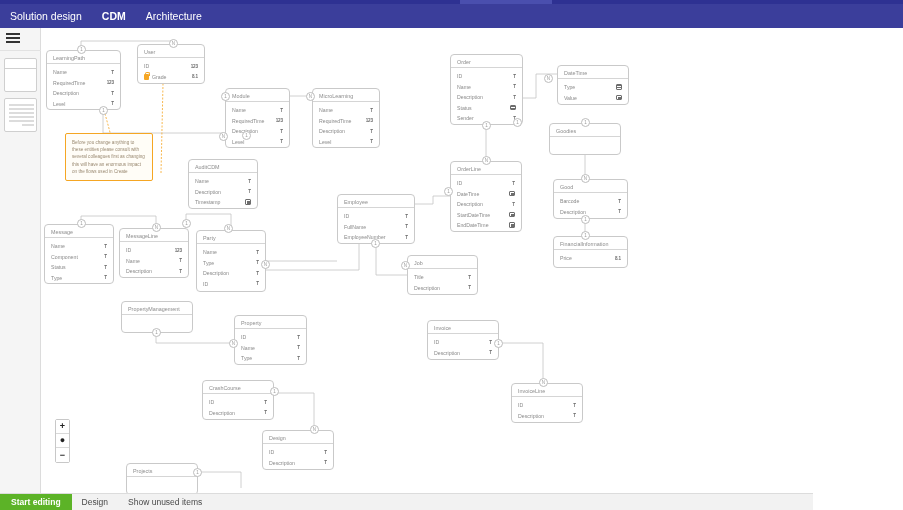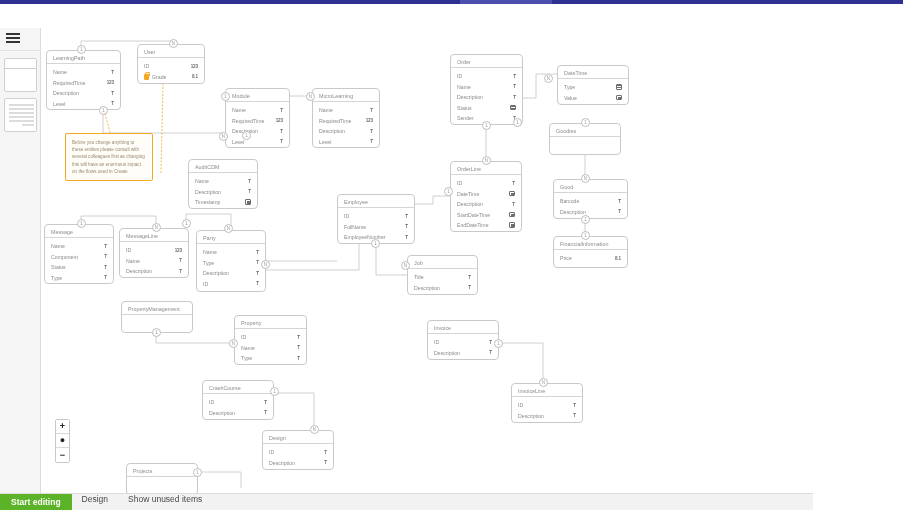--- a/index.html
+++ b/index.html
@@ -194,21 +194,21 @@
     font-family: "Liberation Sans", sans-serif;
   }
   .zoomctl button:last-child { border-bottom: none; }
 
   
   .bottombar {
     position: absolute; bottom: 0; left: 0;
     width: 813px; height: 17px;
     background: #f2f2f2;
     border-top: 1px solid #dcdcdc;
-    display: flex; align-items: flex-start;
+    display: flex; align-items: center;
   }
   .btn-start {
     background: #5cb327; color: #ffffff;
     font-size: 8.5px; font-weight: bold;
     display: flex; align-items: center;
     padding: 0 11px; cursor: pointer;
     border: none; height: 100%;
     font-family: "Liberation Sans", sans-serif;
   }
   .bottombar .baction {
@@ -219,20 +219,25 @@
 </style>
 </head>
 <body>
 
 <div id="app">
 
   <div class="top-strip">
     <div class="seg" style="left:460px;width:92px;"></div>
   </div>
 
+  <div class="topbar" id="topbar">
+      <div class="navitem first">Solution design</div>
+      <div class="navitem active">CDM</div>
+      <div class="navitem">Architecture</div>
+    </div>
 
   <div class="sidebar">
     <div class="hamburger">
       <i></i>
         <i></i>
         <i></i>
     </div>
     <div class="side-divider"></div>
     <div class="shape-thumb t1"></div>
     <div class="shape-thumb t2">

